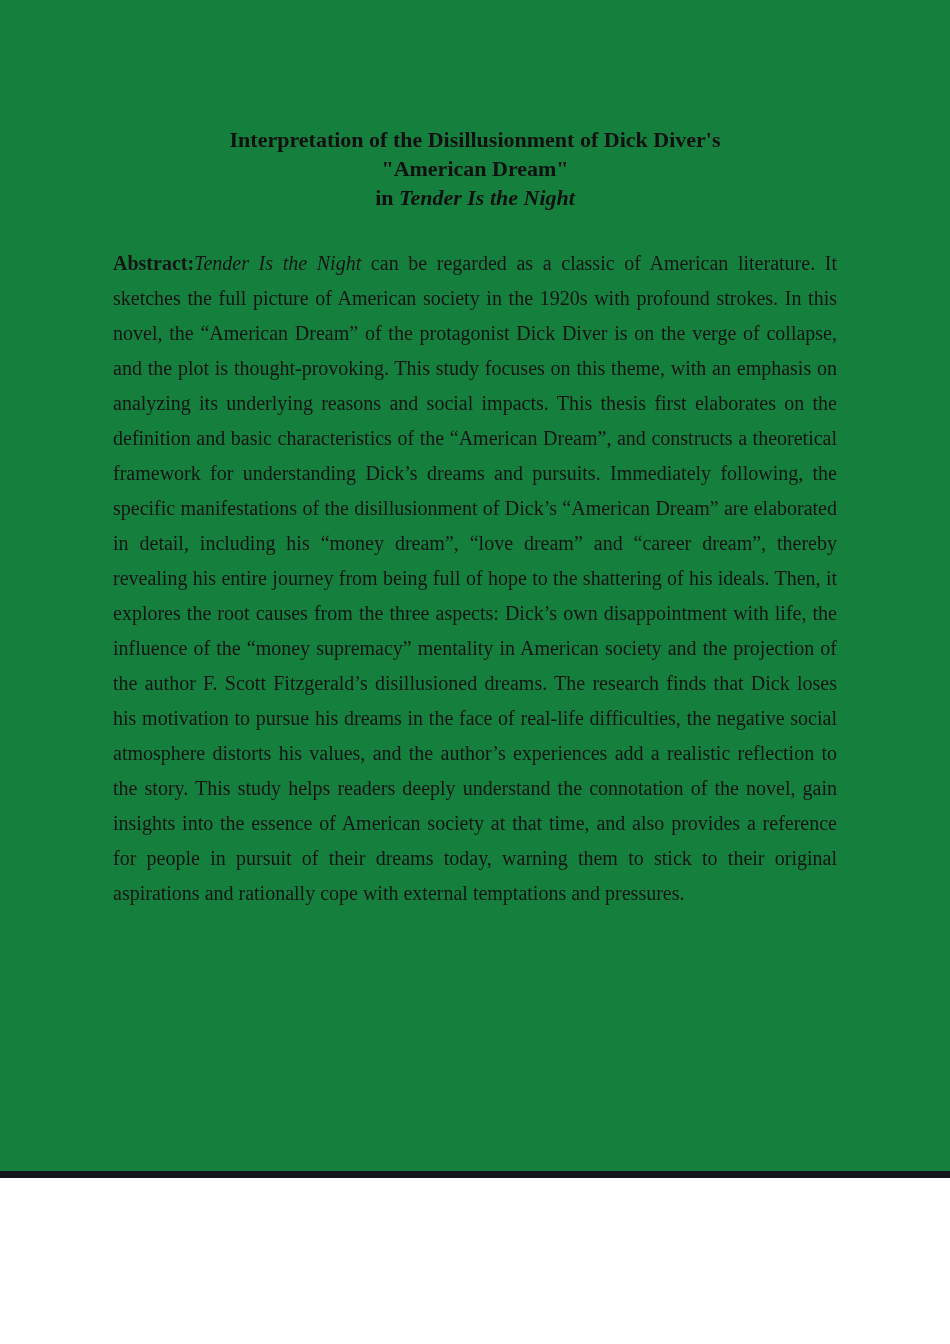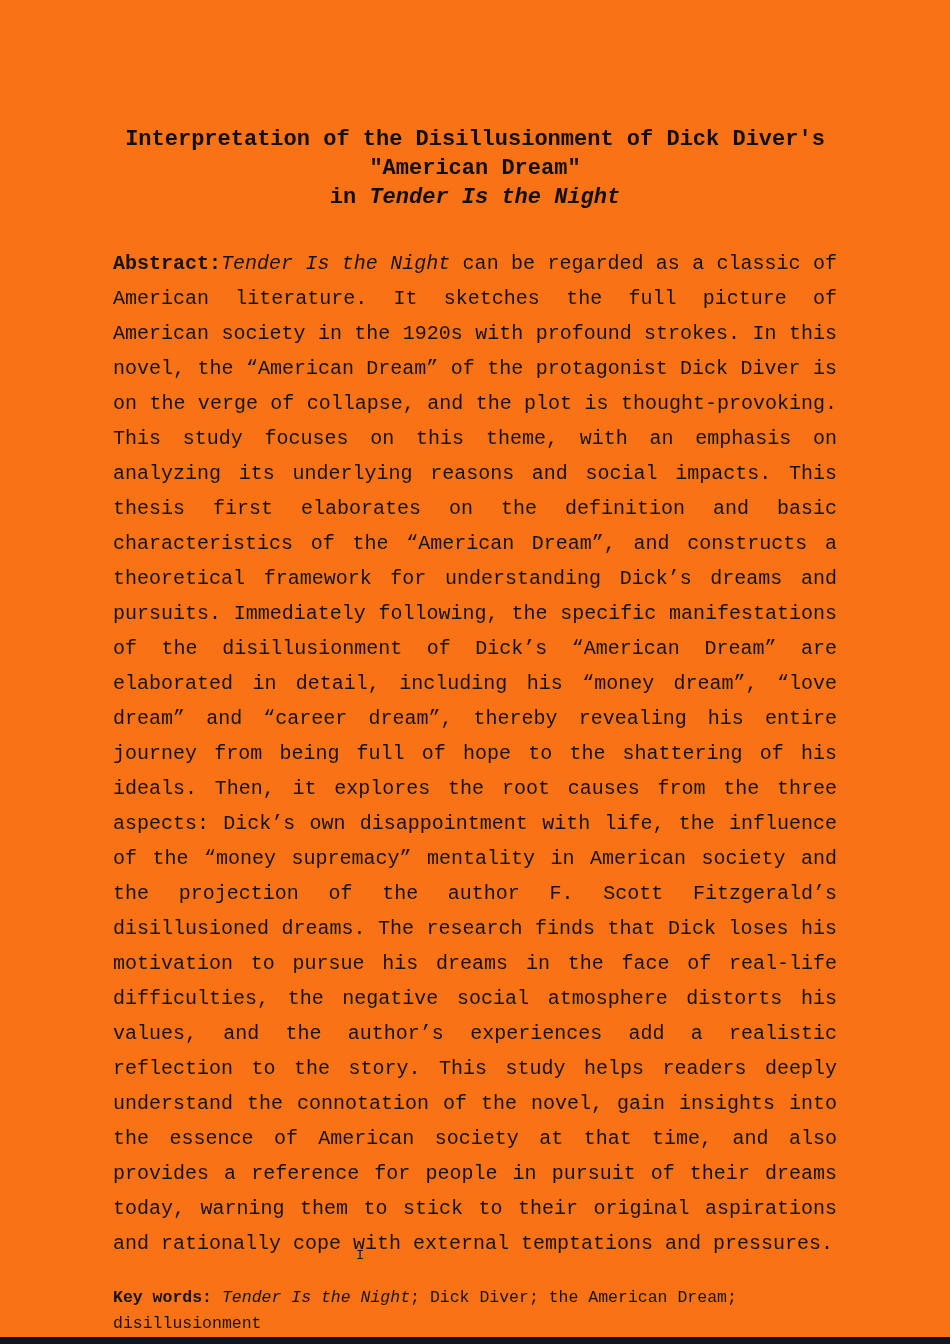--- a/index.html
+++ b/index.html
@@ -1,23 +1,23 @@
 <!DOCTYPE html>
 <html><head>
 <meta charset="utf-8">
 <style>
   * { box-sizing: border-box; }
   html, body { margin: 0; padding: 0; background: #ffffff; }
   .page {
     position: relative;
     width: 950px;
-    height: 1344px;
+    height: 1178px;
     margin: 0 auto;
-    background: #f97316;
-    font-family: Liberation Mono, monospace;
+    background: #15803d;
+    font-family: Liberation Serif, serif;
     color: #141414;
     overflow: hidden;
   }
   .content {
     padding: 125px 113px 0 113px;
   }
   .title {
     margin: 0 0 34px 0;
     text-align: center;
     font-size: 22px;
@@ -79,23 +79,19 @@
     <h1 class="title">
       <span>Interpretation of the Disillusionment of Dick Diver's</span><br>
       <span>"American Dream"</span><br>
       <span>in </span><span class="book-title">Tender Is the Night</span>
     </h1>
 
     <p class="abstract">
       <span class="abstract-label">Abstract:</span><span class="book-title">Tender Is the Night</span><span> can be regarded as a classic of American literature. It sketches the full picture of American society in the 1920s with profound strokes. In this novel, the “American Dream” of the protagonist Dick Diver is on the verge of collapse, and the plot is thought-provoking. This study focuses on this theme, with an emphasis on analyzing its underlying reasons and social impacts. This thesis first elaborates on the definition and basic characteristics of the “American Dream”, and constructs a theoretical framework for understanding Dick’s dreams and pursuits. Immediately following, the specific manifestations of the disillusionment of Dick’s “American Dream” are elaborated in detail, including his “money dream”, “love dream” and “career dream”, thereby revealing his entire journey from being full of hope to the shattering of his ideals. Then, it explores the root causes from the three aspects: Dick’s own disappointment with life, the influence of the “money supremacy” mentality in American society and the projection of the author F. Scott Fitzgerald’s disillusioned dreams. The research finds that Dick loses his motivation to pursue his dreams in the face of real-life difficulties, the negative social atmosphere distorts his values, and the author’s experiences add a realistic reflection to the story. This study helps readers deeply understand the connotation of the novel, gain insights into the essence of American society at that time, and also provides a reference for people in pursuit of their dreams today, warning them to stick to their original aspirations and rationally cope with external temptations and pressures.</span>
     </p>
 
-    <p class="keywords">
-      <span class="kw-label">Key words:</span>
-      <span class="book-title">Tender Is the Night</span><span>; Dick Diver; the American Dream; disillusionment</span>
-    </p>
 
   </div>
 
   <div class="page-number">I</div>
 
   <div class="bottom-bar"></div>
 </div>
 
 </body></html>

